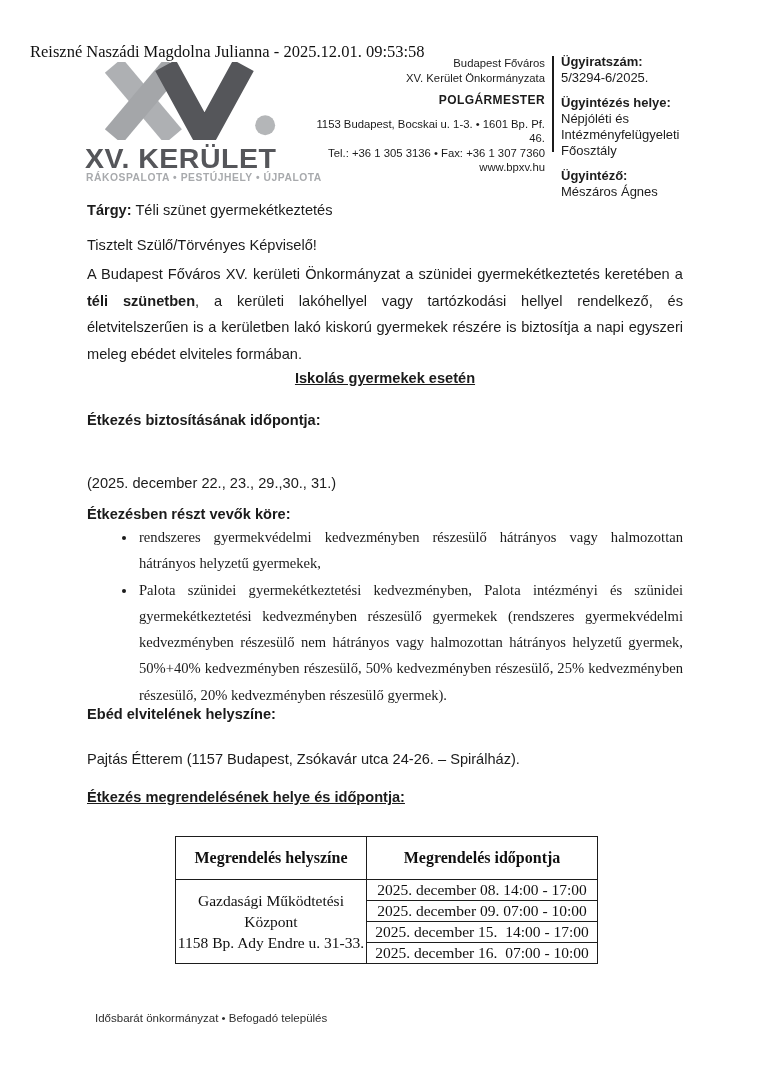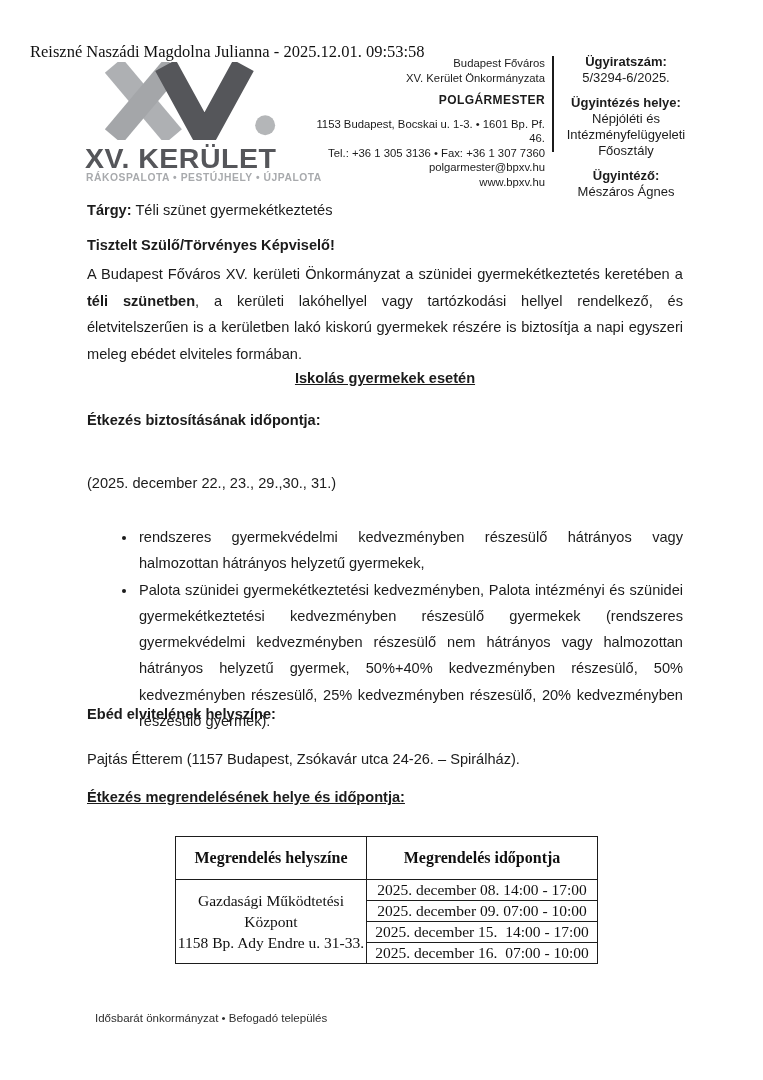--- a/index.html
+++ b/index.html
@@ -18,34 +18,34 @@
   .logo-sub{position:absolute;left:1px;top:110px;font-size:10.3px;font-weight:600;color:#a8aaad;letter-spacing:.55px;white-space:nowrap;}
   
   .center-block{left:300px;top:56px;width:245px;text-align:right;font-size:11.3px;line-height:14.5px;color:#1b1b1b;}
   .center-block .office{font-weight:bold;font-size:12px;letter-spacing:.4px;margin:8px 0 9px 0;}
   .center-block .www{font-weight:normal;}
   
   .vdivider{left:552px;top:56px;width:1.5px;height:96px;background:#1b1b1b;}
   
   .right-block{left:561px;top:54px;width:130px;font-size:13px;line-height:16px;}
   .right-block .lbl{font-weight:bold;}
-  .right-block .grp{margin-bottom:9px;text-align:center;}
+  .right-block .grp{margin-bottom:9px;}
   
   .bodytext{left:87px;width:596px;font-size:14.6px;}
   .subject{top:202px;}
   .subject .lbl{font-weight:bold;}
-  .salutation{top:237px;font-weight:bold;}
+  .salutation{top:237px;font-weight:normal;}
   .intro{top:261px;line-height:26.5px;text-align:justify;}
   .section-title{top:370px;text-align:center;font-weight:bold;text-decoration:underline;}
   .h-bold{font-weight:bold;}
   .h-idopontja{top:412px;}
   .time1{top:449px;}
   .time2{top:475px;}
   .h-kore{top:506px;}
-  .bullets{top:524px;line-height:26.3px;}
+  .bullets{top:524px;line-height:26.3px;font-family:Liberation Serif, serif;}
   .bullets ul{margin:0;padding-left:50px;}
   .bullets li{text-align:justify;padding-left:2px;}
   .h-ebed{top:706px;}
   .pajtas{top:751px;}
   .h-megrendeles{top:789px;text-decoration:underline;}
   
   .order-table{left:175px;top:836px;border-collapse:collapse;font-family:"Liberation Serif","DejaVu Serif",serif;font-size:15.5px;color:#101010;}
   .order-table td,.order-table th{border:1.5px solid #1d1d1d;text-align:center;vertical-align:middle;padding:0;}
   .order-table th{font-weight:bold;font-size:16px;}
   .col-loc{width:190px;}
@@ -74,21 +74,20 @@
     <div class="logo-district">XV. KERÜLET</div>
     <div class="logo-sub">RÁKOSPALOTA • PESTÚJHELY • ÚJPALOTA</div>
   </div>
 
   <div class="abs center-block">
     <div>Budapest Főváros</div>
     <div>XV. Kerület Önkormányzata</div>
     <div class="office">POLGÁRMESTER</div>
     <div>1153 Budapest, Bocskai u. 1-3. • 1601 Bp. Pf. 46.</div>
     <div>Tel.: +36 1 305 3136 • Fax: +36 1 307 7360</div>
-    <div>polgarmester@bpxv.hu</div>
     <div class="www">www.bpxv.hu</div>
   </div>
 
   <div class="abs vdivider"></div>
 
   <div class="abs right-block">
     <div class="grp">
       <div class="lbl">Ügyiratszám:</div>
       <div>5/3294-6/2025.</div>
     </div>
@@ -113,20 +112,21 @@
 
   <div class="abs bodytext intro">
     <span>A Budapest Főváros XV. kerületi Önkormányzat a szünidei gyermekétkeztetés keretében a </span><span class="h-bold">téli szünetben</span><span>, a kerületi lakóhellyel vagy tartózkodási hellyel rendelkező, és életvitelszerűen is a kerületben lakó kiskorú gyermekek részére is biztosítja a napi egyszeri meleg ebédet elviteles formában.</span>
   </div>
 
   <div class="abs bodytext h-bold h-idopontja">Étkezés biztosításának időpontja:</div>
 
   <div class="abs bodytext section-title">Iskolás gyermekek esetén</div>
   <div class="abs bodytext time2">(2025. december 22., 23., 29.,30., 31.)</div>
 
+  <div class="abs bodytext h-bold h-kore">Étkezésben részt vevők köre:</div>
 
   <div class="abs bodytext bullets">
     <ul>
       <li><span>rendszeres gyermekvédelmi kedvezményben részesülő hátrányos vagy halmozottan hátrányos helyzetű gyermekek,</span></li>
       <li><span>Palota szünidei gyermekétkeztetési kedvezményben, Palota intézményi és szünidei gyermekétkeztetési kedvezményben részesülő gyermekek (rendszeres gyermekvédelmi kedvezményben részesülő nem hátrányos vagy halmozottan hátrányos helyzetű gyermek, 50%+40% kedvezményben részesülő, 50% kedvezményben részesülő, 25% kedvezményben részesülő, 20% kedvezményben részesülő gyermek).</span></li>
     </ul>
   </div>
 
   <div class="abs bodytext h-bold h-ebed">Ebéd elvitelének helyszíne:</div>
   <div class="abs bodytext pajtas">Pajtás Étterem (1157 Budapest, Zsókavár utca 24-26. – Spirálház).</div>

